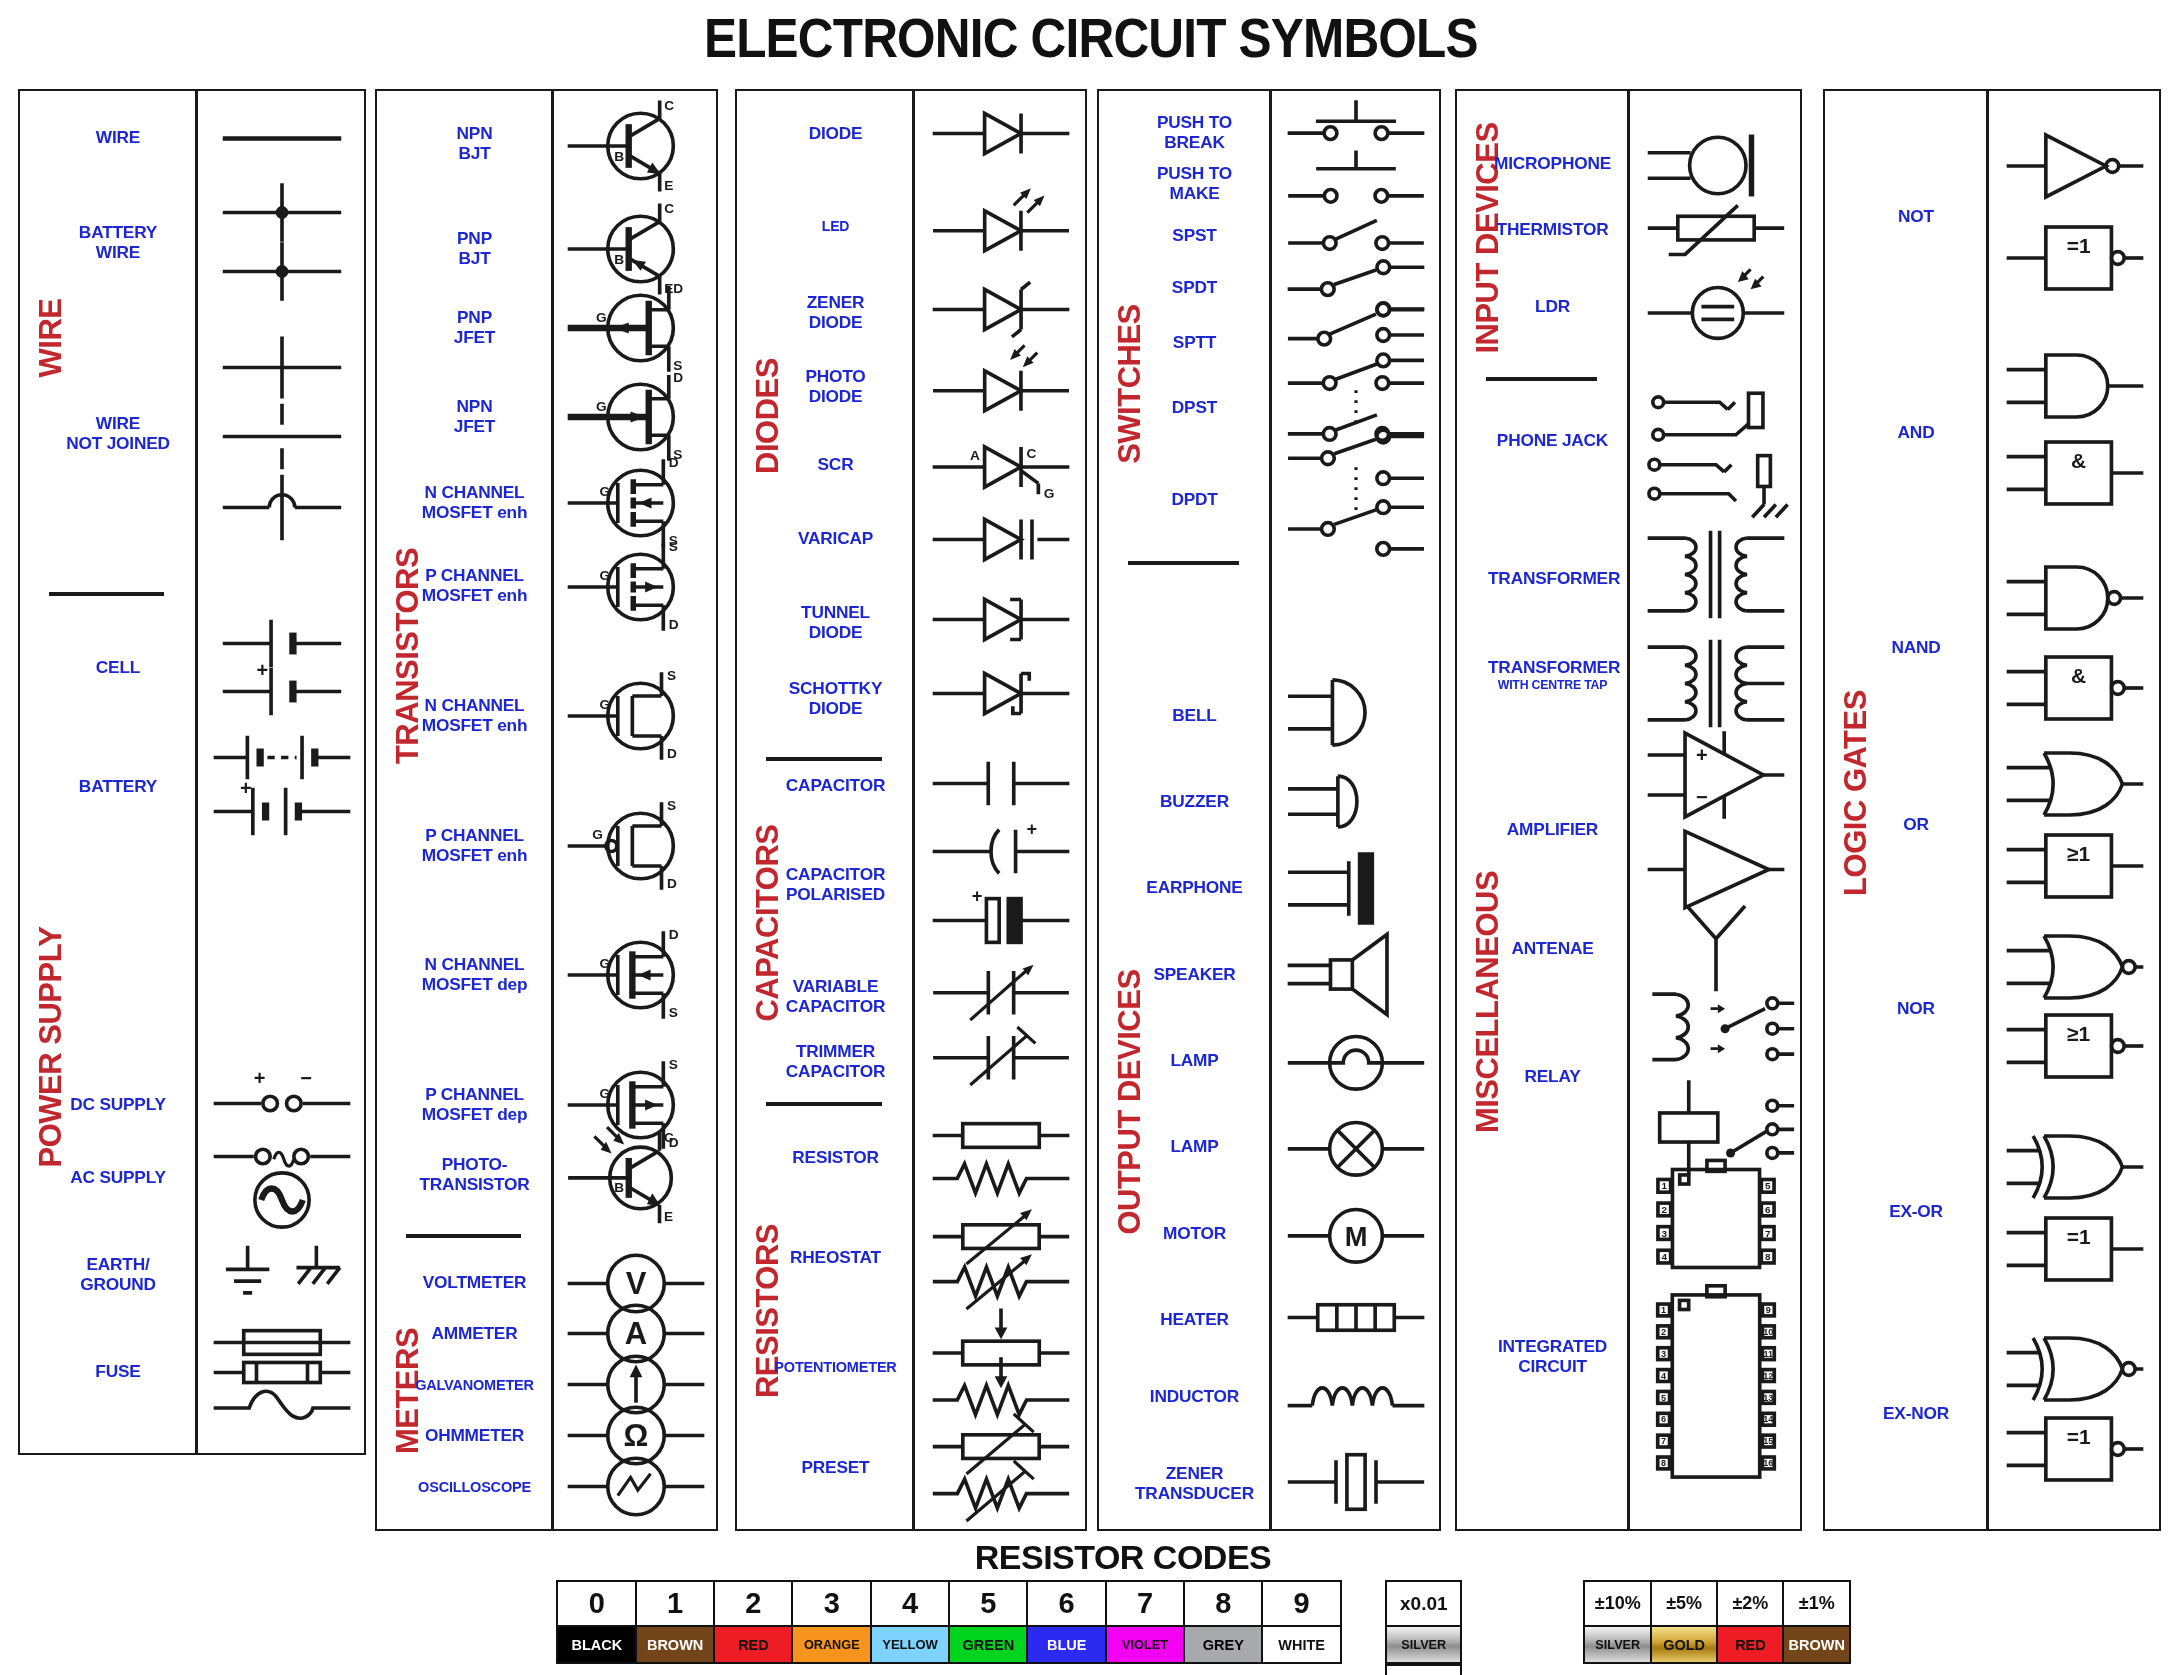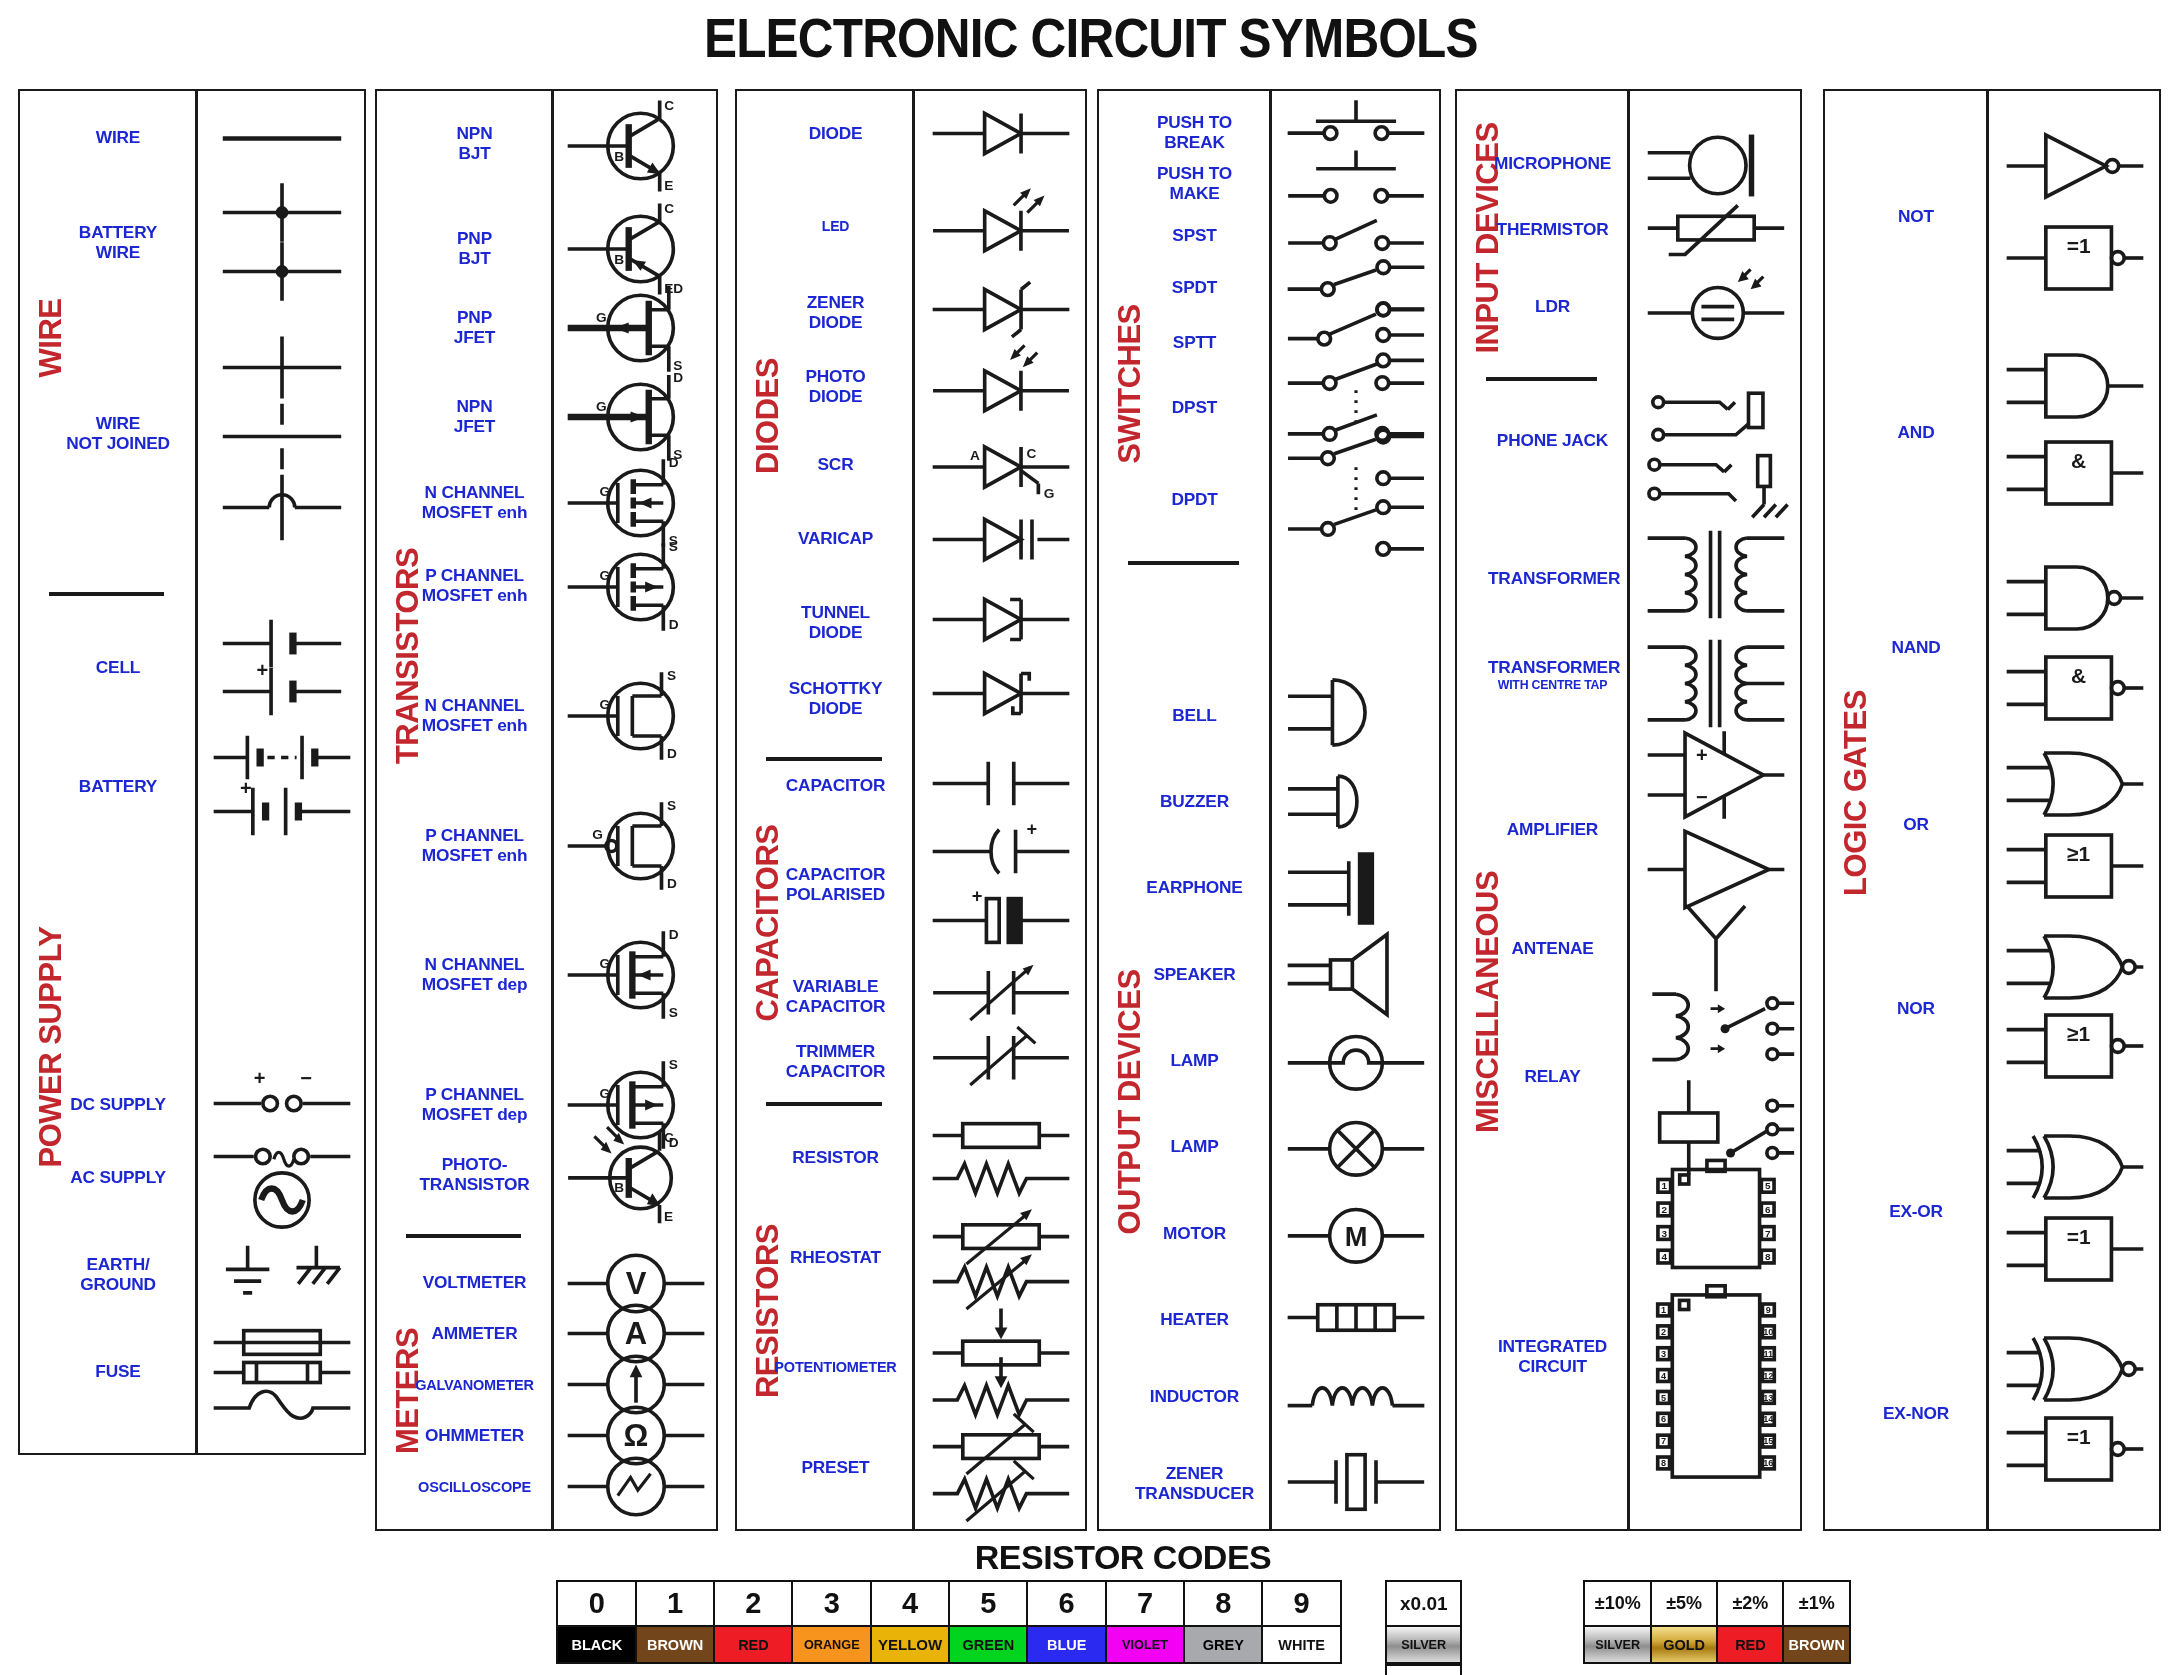--- a/index.html
+++ b/index.html
@@ -1145,21 +1145,21 @@
       <div class="rc-cell" style="width: 77px;">
         <div class="rc-val" style="font-size: 29px;">2</div>
         <div class="rc-name" style="background: rgb(238, 28, 37); color: rgb(17, 17, 17); font-size: 14.5px;">RED</div>
       </div>
       <div class="rc-cell" style="width: 77px;">
         <div class="rc-val" style="font-size: 29px;">3</div>
         <div class="rc-name" style="background: rgb(247, 148, 29); color: rgb(17, 17, 17); font-size: 12.7px;">ORANGE</div>
       </div>
       <div class="rc-cell" style="width: 77px;">
         <div class="rc-val" style="font-size: 29px;">4</div>
-        <div class="rc-name" style="background: #eab308; color: rgb(17, 17, 17); font-size: 15px;">YELLOW</div>
+        <div class="rc-name" style="background: #7dd3fc; color: rgb(17, 17, 17); font-size: 13px;">YELLOW</div>
       </div>
       <div class="rc-cell" style="width: 77px;">
         <div class="rc-val" style="font-size: 29px;">5</div>
         <div class="rc-name" style="background: rgb(0, 212, 30); color: rgb(17, 17, 17); font-size: 14.5px;">GREEN</div>
       </div>
       <div class="rc-cell" style="width: 77px;">
         <div class="rc-val" style="font-size: 29px;">6</div>
         <div class="rc-name" style="background: rgb(42, 42, 240); color: rgb(255, 255, 255); font-size: 14.5px;">BLUE</div>
       </div>
       <div class="rc-cell" style="width: 77px;">

